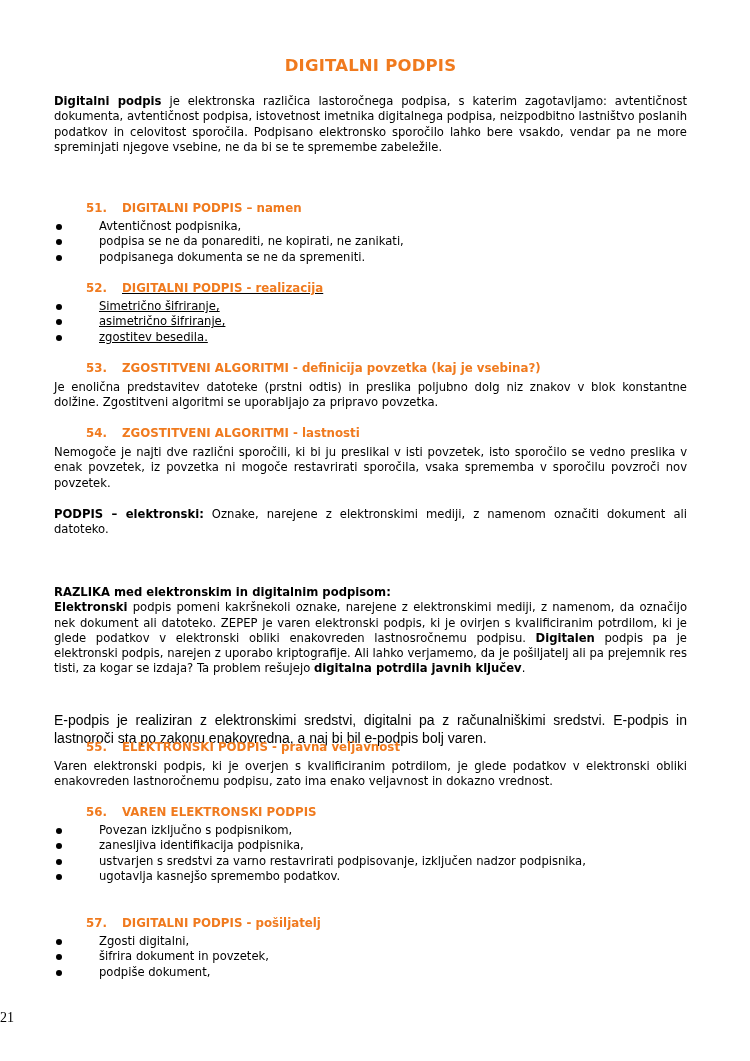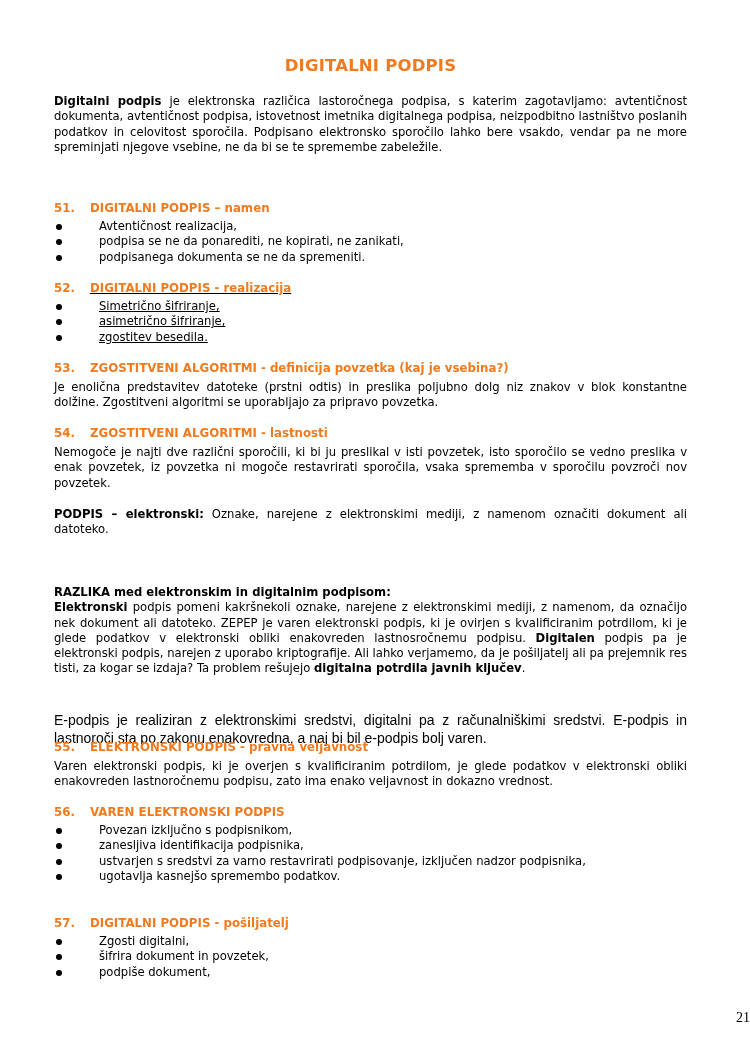--- a/index.html
+++ b/index.html
@@ -5,42 +5,42 @@
   html, body { margin: 0; padding: 0; background: #ffffff; }
   body { width: 750px; height: 1061px; position: relative; overflow: hidden;
          font-family: "DejaVu Sans", sans-serif; color: #000; }
   .page { position: absolute; left: 54px; top: 0; width: 633px; }
   .title { position: absolute; top: 56px; left: 0; width: 633px; text-align: center;
            color: #f07a1e; font-weight: bold; font-size: 16.5px; letter-spacing: 0.2px; }
   .block { position: absolute; left: 0; width: 633px; font-size: 11.6px; line-height: 15.3px; }
   .just { text-align: justify; text-align-last: left; }
   .b { font-weight: bold; }
   .h { color: #f07a1e; font-weight: bold; font-size: 11.8px; line-height: 15px; }
-  .h .num { display: inline-block; width: 36px; }
+  .h .num { display: inline-block; width: 36px; margin-left: 32px; }
   ul.bul { list-style: none; margin: 3px 0 0 0; padding: 0; }
   ul.bul li { position: relative; padding-left: 45px; line-height: 15.4px; }
   ul.bul li .dot { position: absolute; left: 2px; top: 5px; width: 6px; height: 6px; border-radius: 50%; background: #000; }
   .serif { font-family: Liberation Sans, sans-serif; font-size: 14px; line-height: 18px; margin-top: 22px; }
-  .pagenum { position: absolute; top: 1010px; left: 0; width: 750px; text-align: right;
+  .pagenum { position: absolute; top: 1010px; left: 0; width: 750px; text-align: left;
              font-family: "Liberation Serif", serif; font-size: 14px; }
 </style>
 </head>
 <body>
 
 <div class="page">
   <div class="title">DIGITALNI PODPIS</div>
 
   <div class="block just" style="top:94px;">
     <div><span class="b">Digitalni podpis</span><span> je elektronska različica lastoročnega podpisa, s katerim zagotavljamo: avtentičnost dokumenta, avtentičnost podpisa, istovetnost imetnika digitalnega podpisa, neizpodbitno lastništvo poslanih podatkov in celovitost sporočila. Podpisano elektronsko sporočilo lahko bere vsakdo, vendar pa ne more spreminjati njegove vsebine, ne da bi se te spremembe zabeležile.</span></div>
   </div>
 
   <div class="block" style="top:201px;">
     <div class="h"><span class="num">51.</span><span>DIGITALNI PODPIS – namen</span></div>
     <ul class="bul">
-      <li><span class="dot"></span><span>Avtentičnost realizacija,</span></li>
+      <li><span class="dot"></span><span>Avtentičnost podpisnika,</span></li>
       <li><span class="dot"></span><span>podpisa se ne da ponarediti, ne kopirati, ne zanikati,</span></li>
       <li><span class="dot"></span><span>podpisanega dokumenta se ne da spremeniti.</span></li>
     </ul>
   </div>
 
   <div class="block" style="top:281px;text-decoration:underline;">
     <div class="h"><span class="num">52.</span><span>DIGITALNI PODPIS - realizacija</span></div>
     <ul class="bul">
       <li><span class="dot"></span><span>Simetrično šifriranje,</span></li>
       <li><span class="dot"></span><span>asimetrično šifriranje,</span></li>

